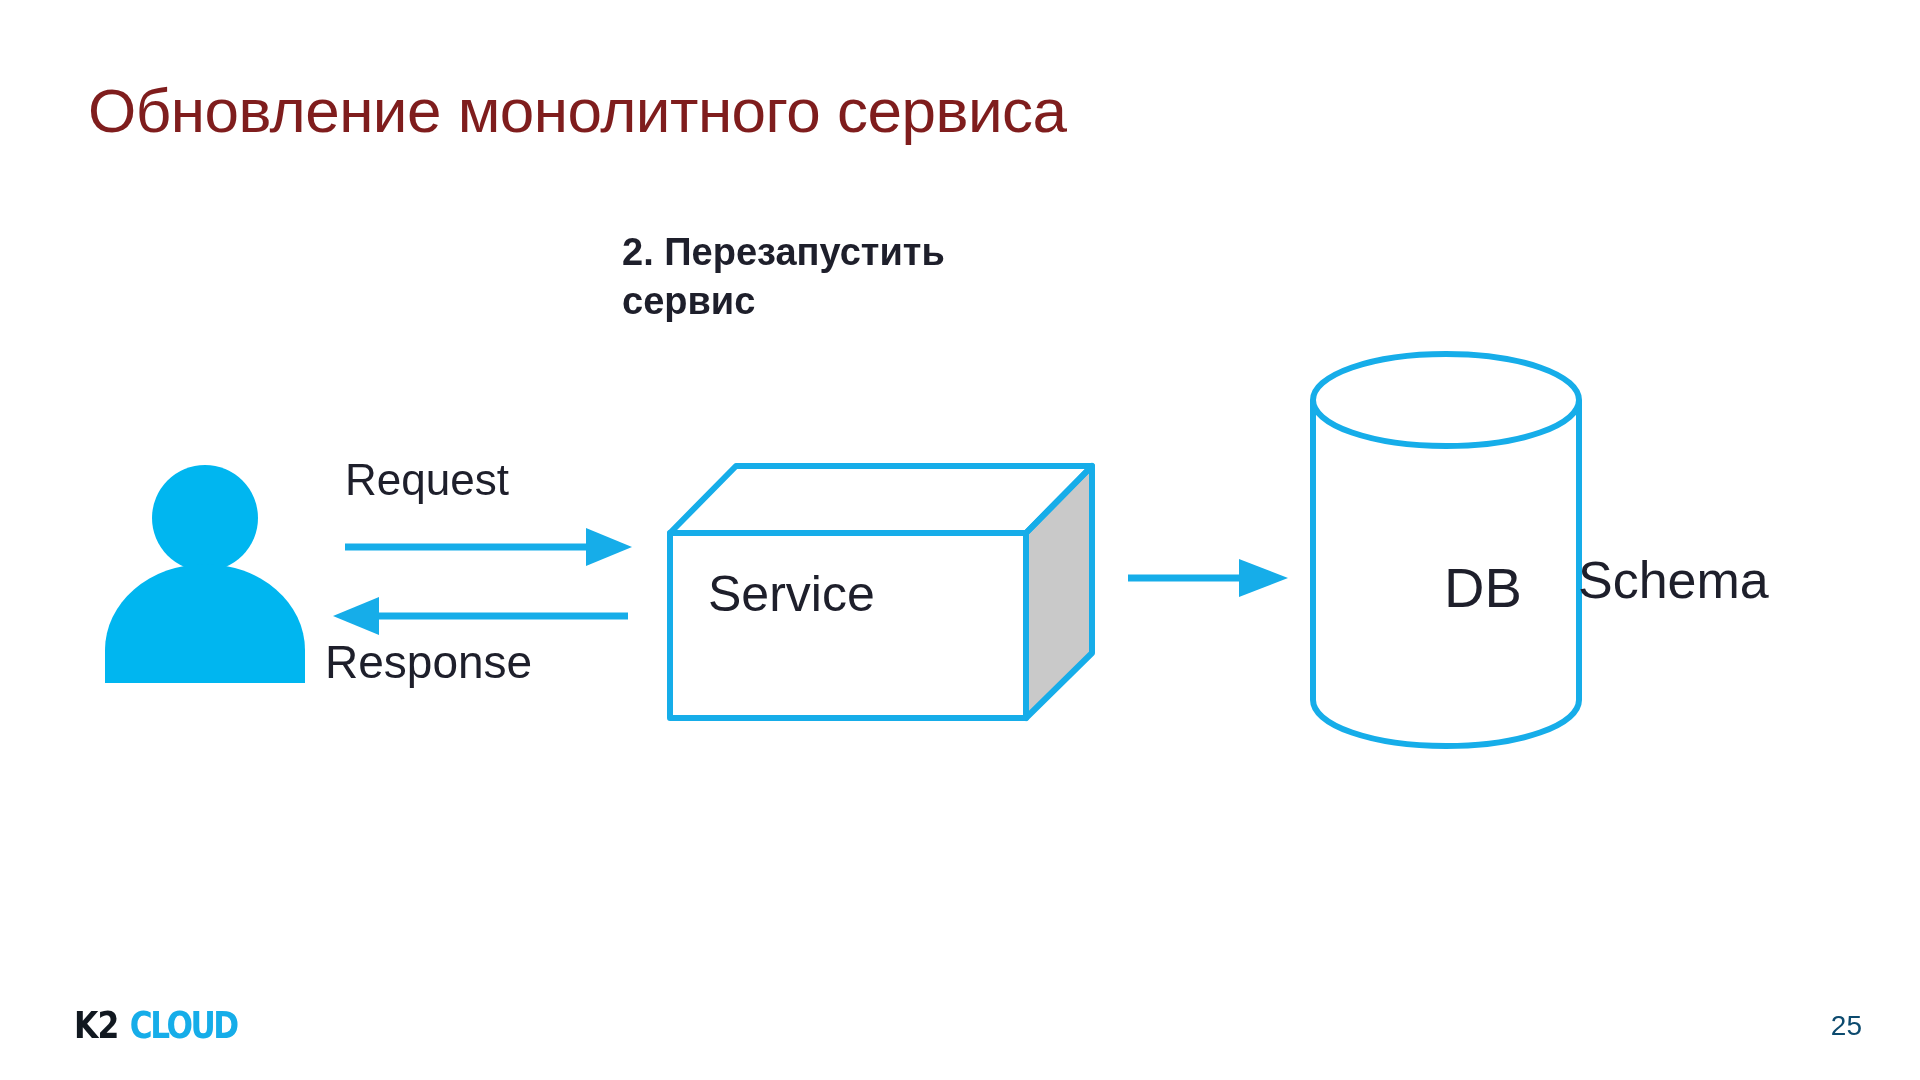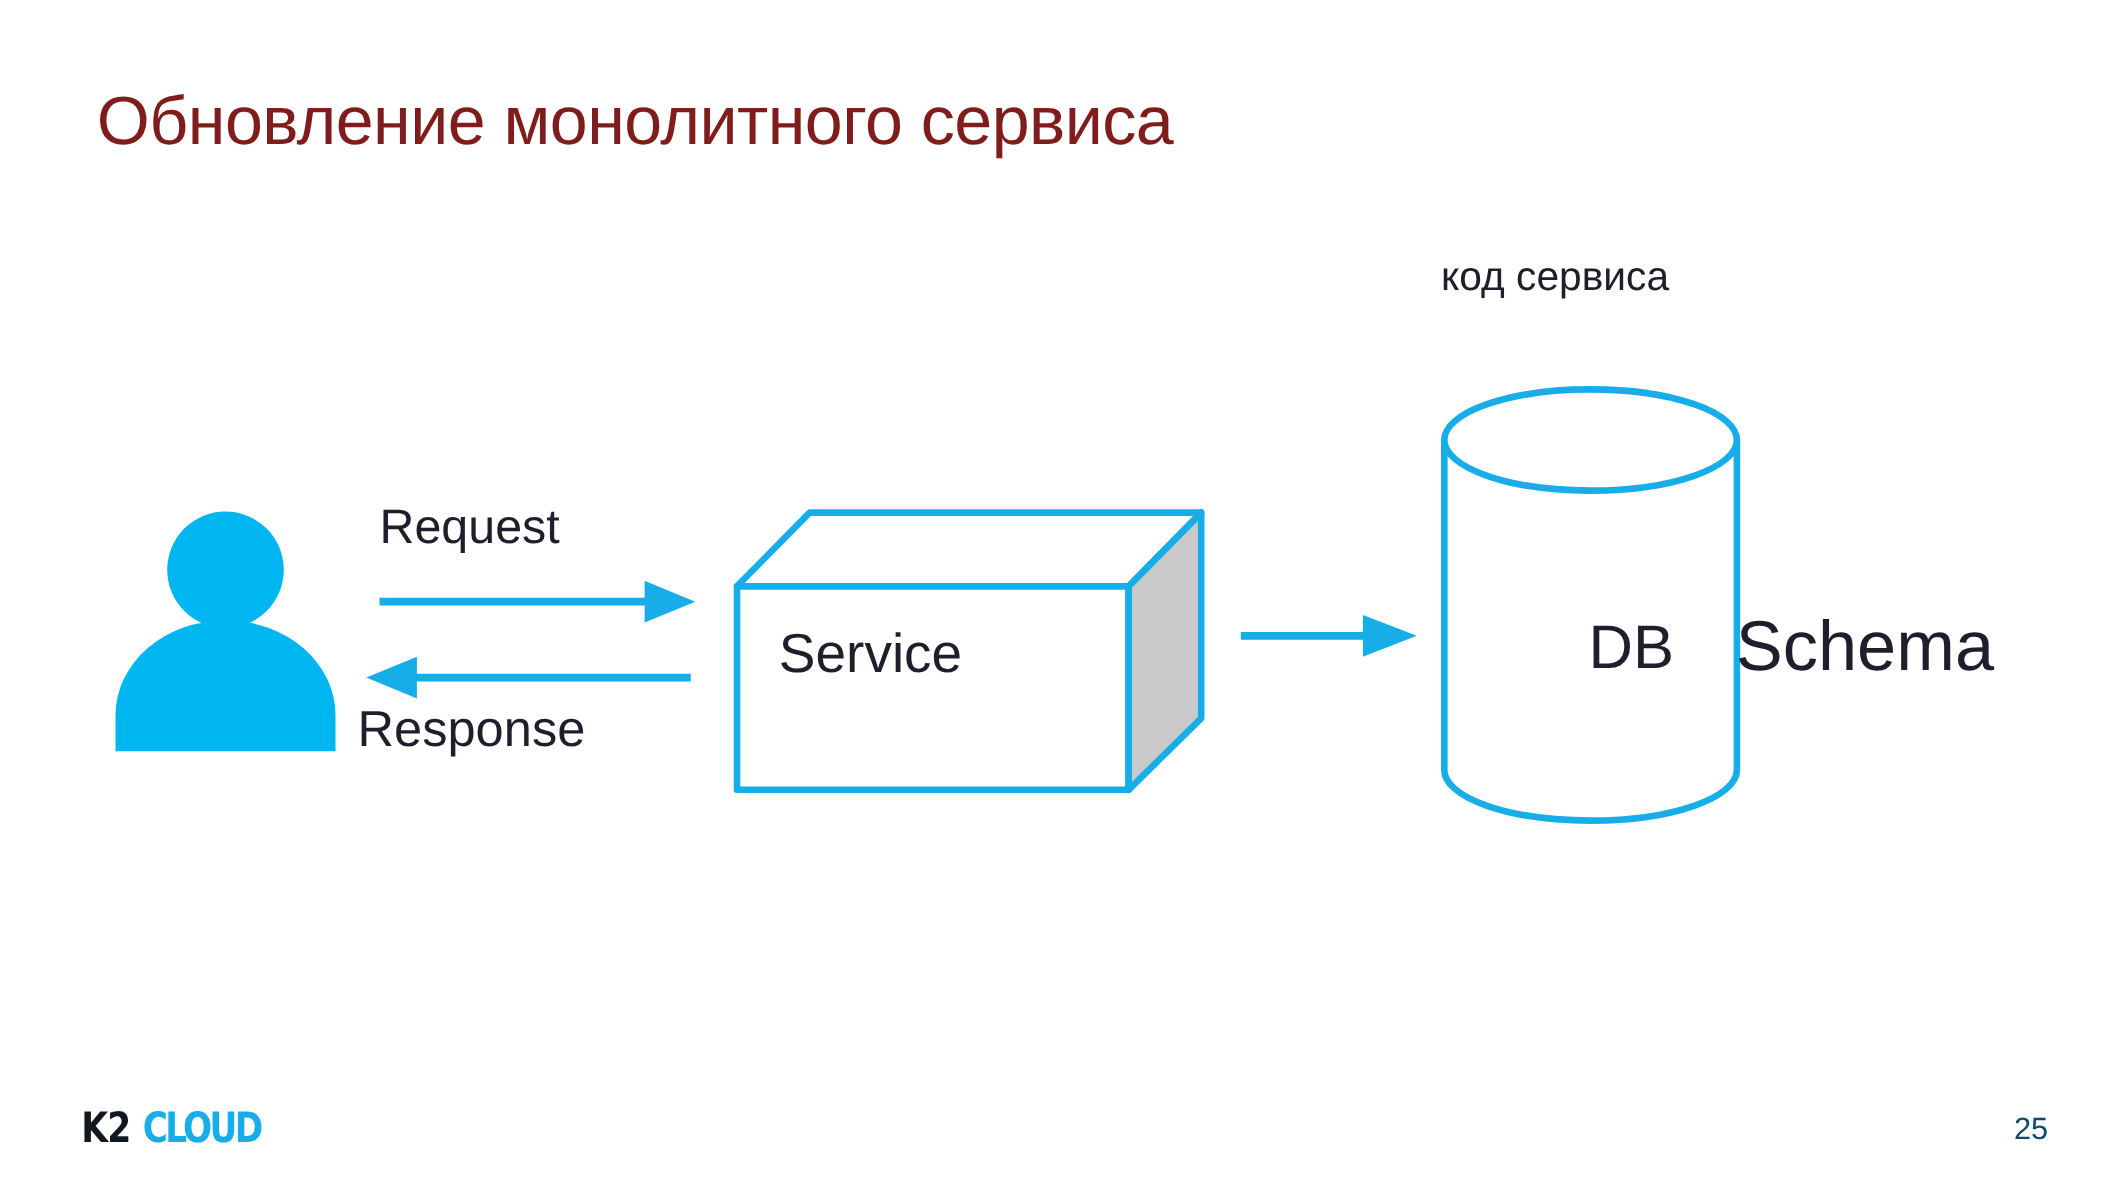--- a/index.html
+++ b/index.html
@@ -91,21 +91,21 @@
     font-size: 50px;
   }
   #label-db {
     left: 1444px;
     top: 555px;
     font-size: 56px;
   }
   #label-schema {
     left: 1578px;
     top: 550px;
-    font-size: 64px;
+    font-size: 52px;
     text-align: right;
   }
 
   
   #footer-logo {
     position: absolute;
     left: 72px;
     top: 1008px;
     height: 34px;
     display: flex;
@@ -139,23 +139,26 @@
     font-weight: 400;
   }
 </style>
 </head>
 <body>
 
 <div class="slide">
 
   <div id="slide-title">Обновление монолитного сервиса</div>
 
+  <div id="step-restart-label" class="step-label">
+    <span class="step-line">2. Перезапустить</span>
+    <span class="step-line">сервис</span>
+  </div>
 
   <div id="step-update-label" class="step-label">
-    <span class="step-line">код сервиса</span>
   </div>
 
   <svg id="diagram" viewBox="0 0 1920 1080" xmlns="http://www.w3.org/2000/svg">
 
     <g>
       <circle cx="205" cy="518" r="53" fill="#00b6f0"></circle>
       <path d="M 105 683 L 105 650 A 100 86 0 0 1 305 650 L 305 683 Z" fill="#00b6f0"></path>
     </g>
 
     <g>

